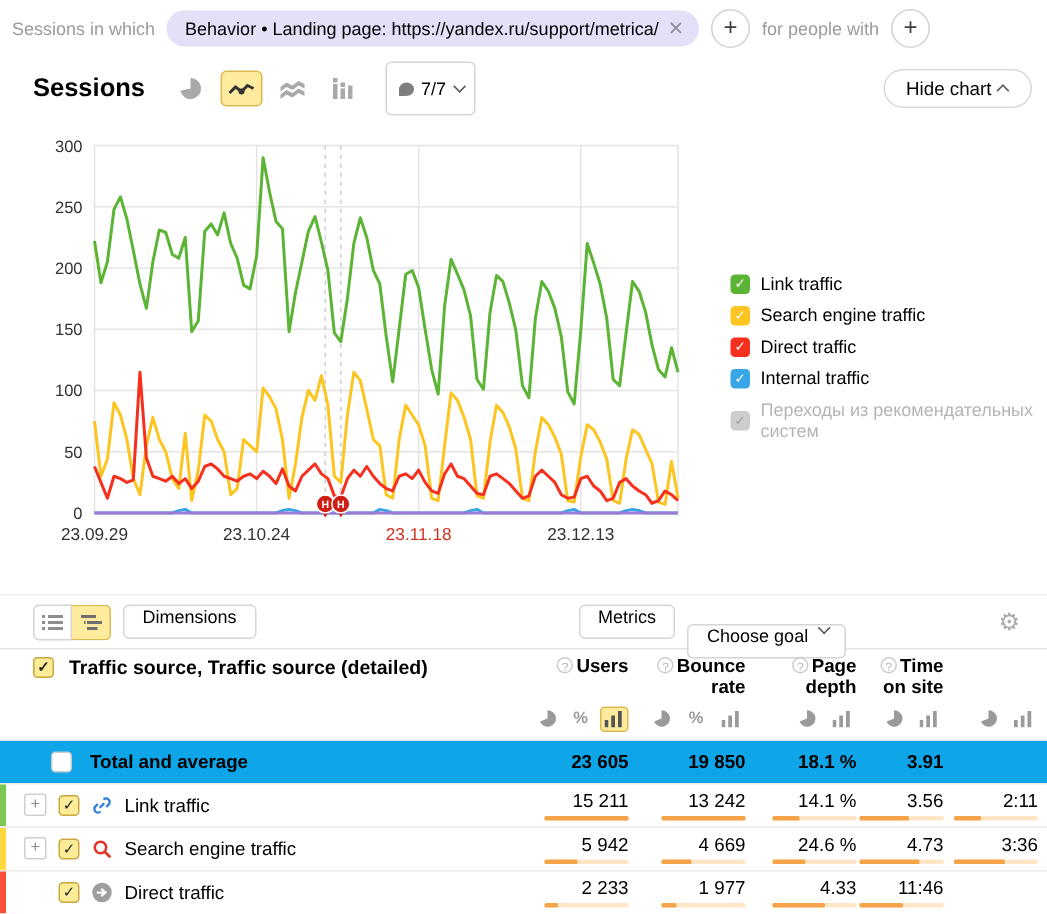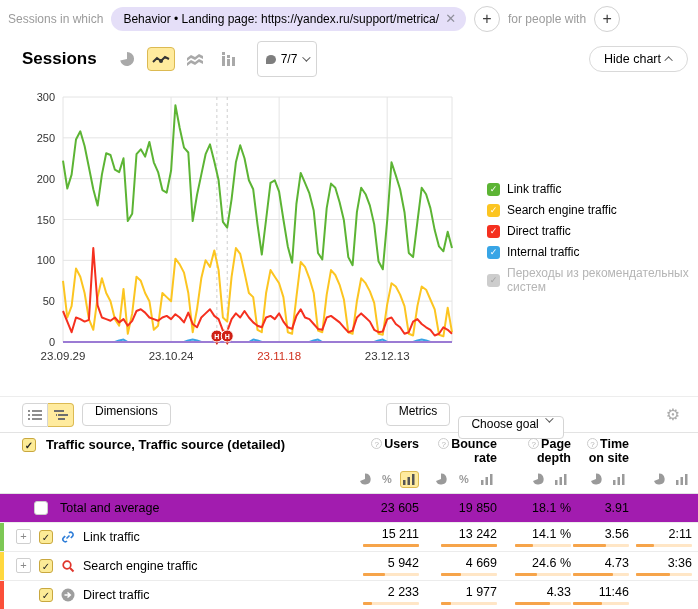--- a/index.html
+++ b/index.html
@@ -65,21 +65,21 @@
   .hint { display:inline-block; width:11px; height:11px; border:1px solid #ccc; border-radius:50%;
     color:#b5b5b5; font-size:8px; line-height:11px; text-align:center; font-weight:normal; margin-right:2px;
     vertical-align:1px; }
   .sort-arrow { font-size:9px; margin-left:2px; }
   .hdr-icons { height:28px; border-bottom:1px solid #e3e3e3; align-items:center; }
   .micro-group { display:flex; gap:3px; justify-content:flex-end; padding-right:6px; }
   .micro-btn { width:20px; height:17px; border:1px solid transparent; border-radius:3px; background:transparent;
     display:flex; align-items:center; justify-content:center; color:#9a9a9a; font-size:10px; cursor:pointer; }
   .micro-btn.selected { background:#ffeb9e; border-color:#dcba52; color:#555; }
 
-  .total-row { height:28px; background:#a21caf; font-size:12.5px; }
+  .total-row { height:28px; background:#0ea5e9; font-size:12.5px;font-weight:bold; }
   .total-label { display:flex; align-items:center; gap:12px; padding-left:34px; }
   .data-row { height:29px; border-top:1px solid #ececec; position:relative; font-size:12.5px; background:#fff; }
   .stripe { position:absolute; left:0; top:0; bottom:0; width:4px; }
   .row-label { display:flex; align-items:center; gap:8px; padding-left:16px; }
   .expand-box { width:15px; height:15px; border:1px solid #cfcfcf; border-radius:2px; color:#8a8a8a;
     font-size:11px; line-height:13px; text-align:center; background:#fff; cursor:pointer; flex:0 0 15px; }
   .expand-spacer { width:15px; flex:0 0 15px; }
   .cb { width:14px; height:14px; border-radius:3px; text-align:center; font-size:10px; line-height:14px;
     cursor:pointer; flex:0 0 14px; }
   .cb.yellow { background:#fceb97; border:1px solid #c9a83f; color:#222; }

